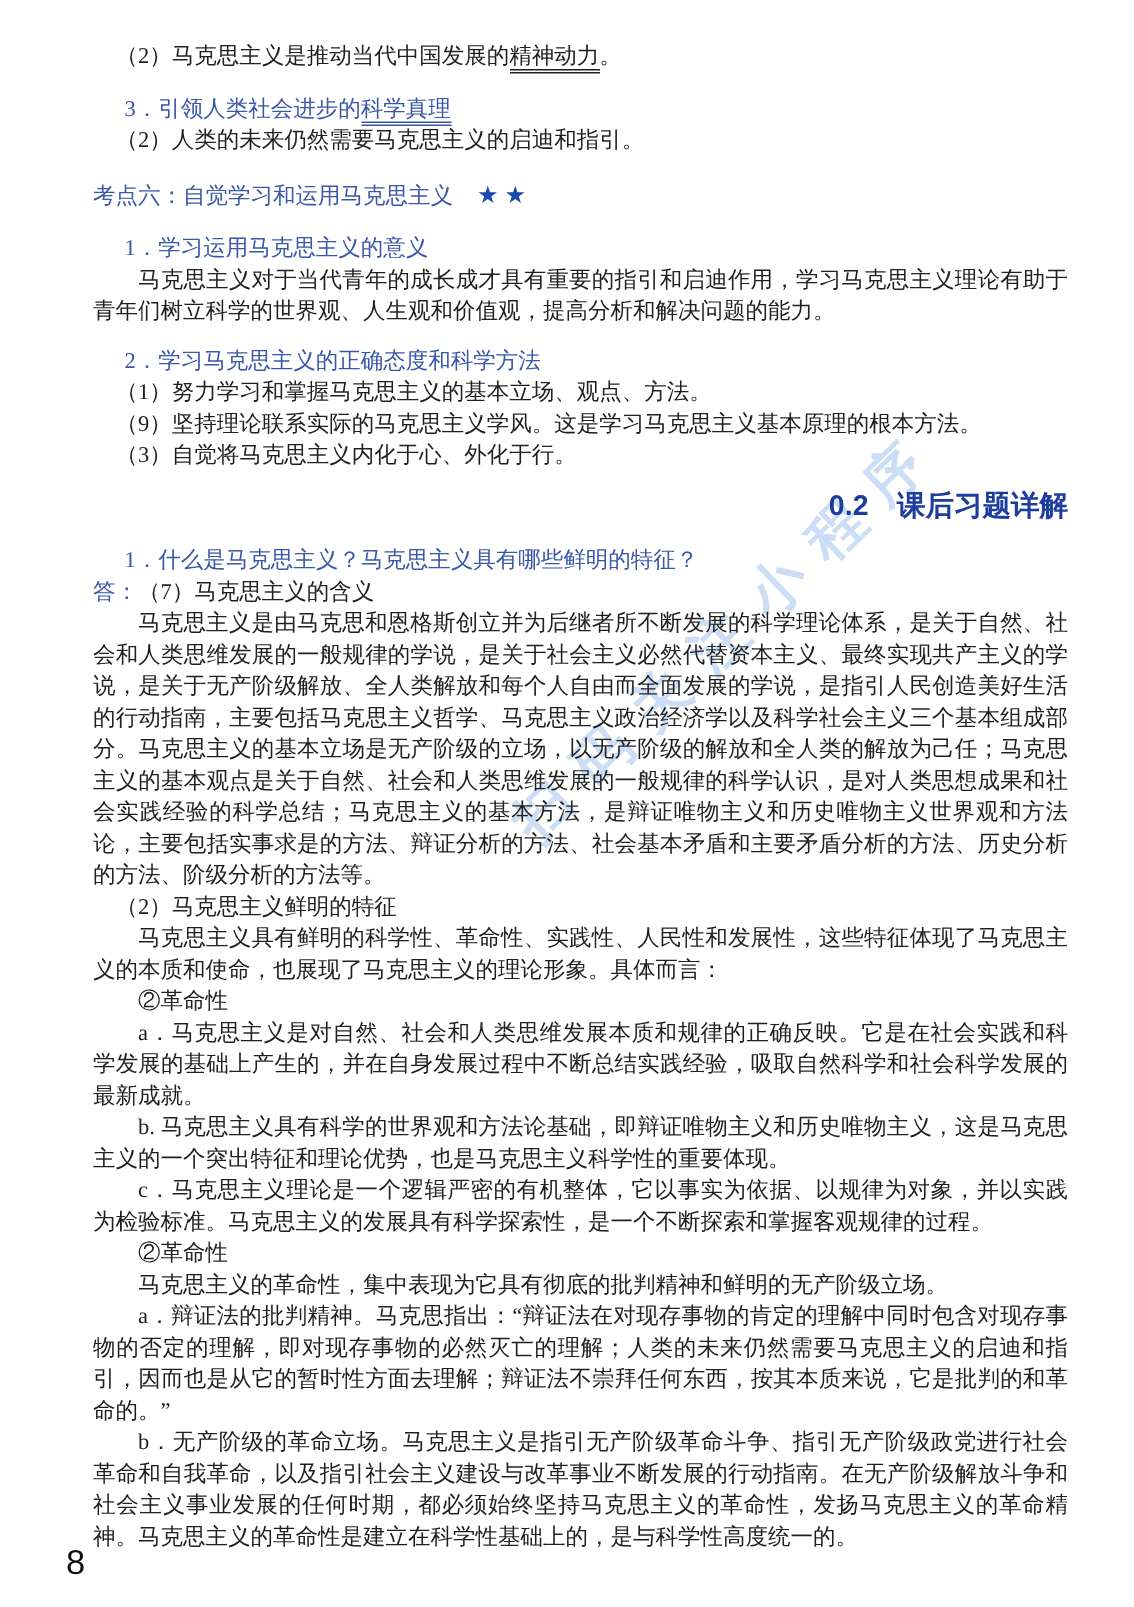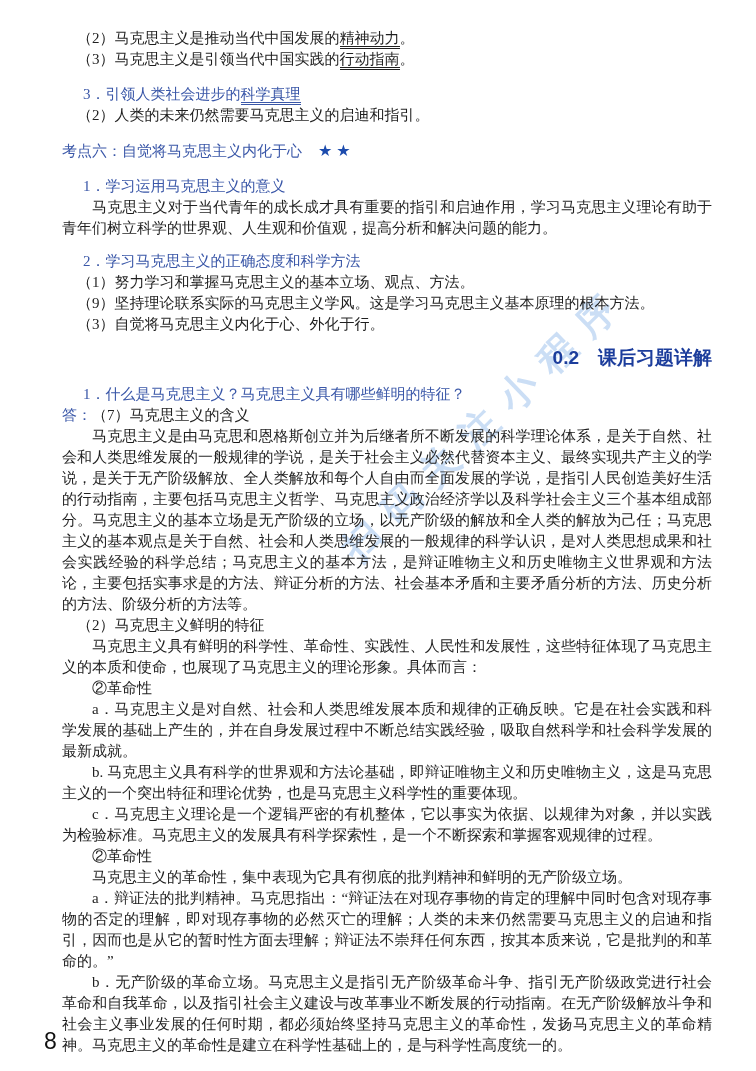--- a/index.html
+++ b/index.html
@@ -78,27 +78,26 @@
 <body>
 
 <div class="page">
 
   <div class="watermark">扫码关注小程序</div>
 
   <div class="content">
 
     <p class="li1"><span>（2）马克思主义是推动当代中国发展的</span><span class="du">精神动力</span><span>。</span></p>
 
-    <p class="li1"><span>（3）马克思主义是引领当代中国实践的</span><span class="du">行动指南</span><span>。</span></p>
 
     <p class="hnum g14"><span>3．引领人类社会进步的</span><span class="du">科学真理</span></p>
 
     <p class="li1">（2）人类的未来仍然需要马克思主义的启迪和指引。</p>
 
-    <p class="kd g14"><span>考点六：自觉将马克思主义内化于心</span><span class="stars">★★</span></p>
+    <p class="kd g14"><span>考点六：自觉学习和运用马克思主义</span><span class="stars">★★</span></p>
 
     <p class="hnum g14">1．学习运用马克思主义的意义</p>
     <p class="p2">马克思主义对于当代青年的成长成才具有重要的指引和启迪作用，学习马克思主义理论有助于青年们树立科学的世界观、人生观和价值观，提高分析和解决问题的能力。</p>
 
     <p class="hnum g12">2．学习马克思主义的正确态度和科学方法</p>
     <p class="li1">（1）努力学习和掌握马克思主义的基本立场、观点、方法。</p>
     <p class="li1">（9）坚持理论联系实际的马克思主义学风。这是学习马克思主义基本原理的根本方法。</p>
     <p class="li1">（3）自觉将马克思主义内化于心、外化于行。</p>
 
     <p class="sec-title">0.2　课后习题详解</p>

